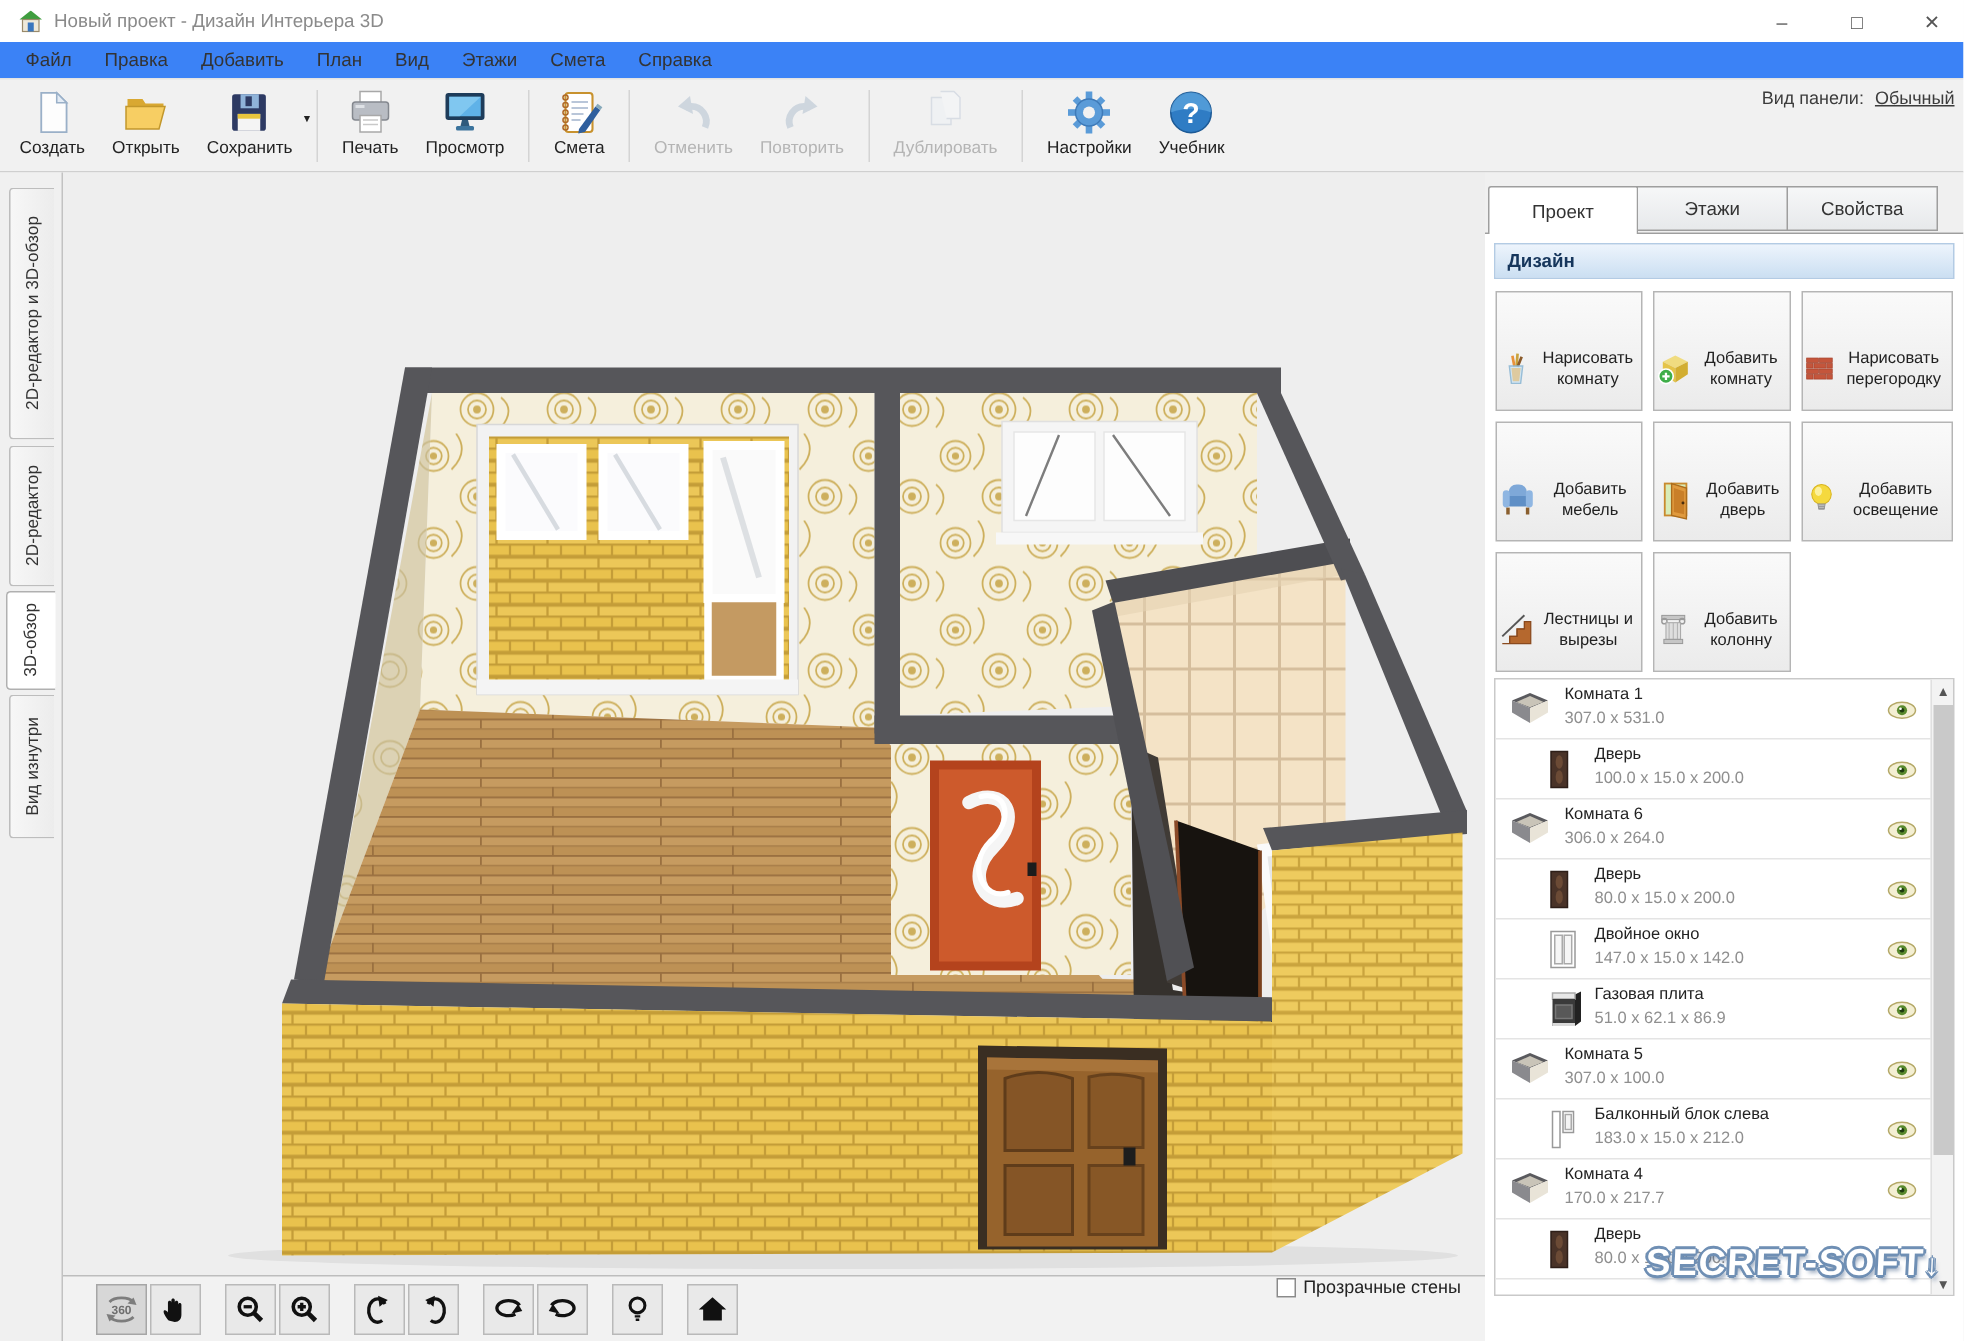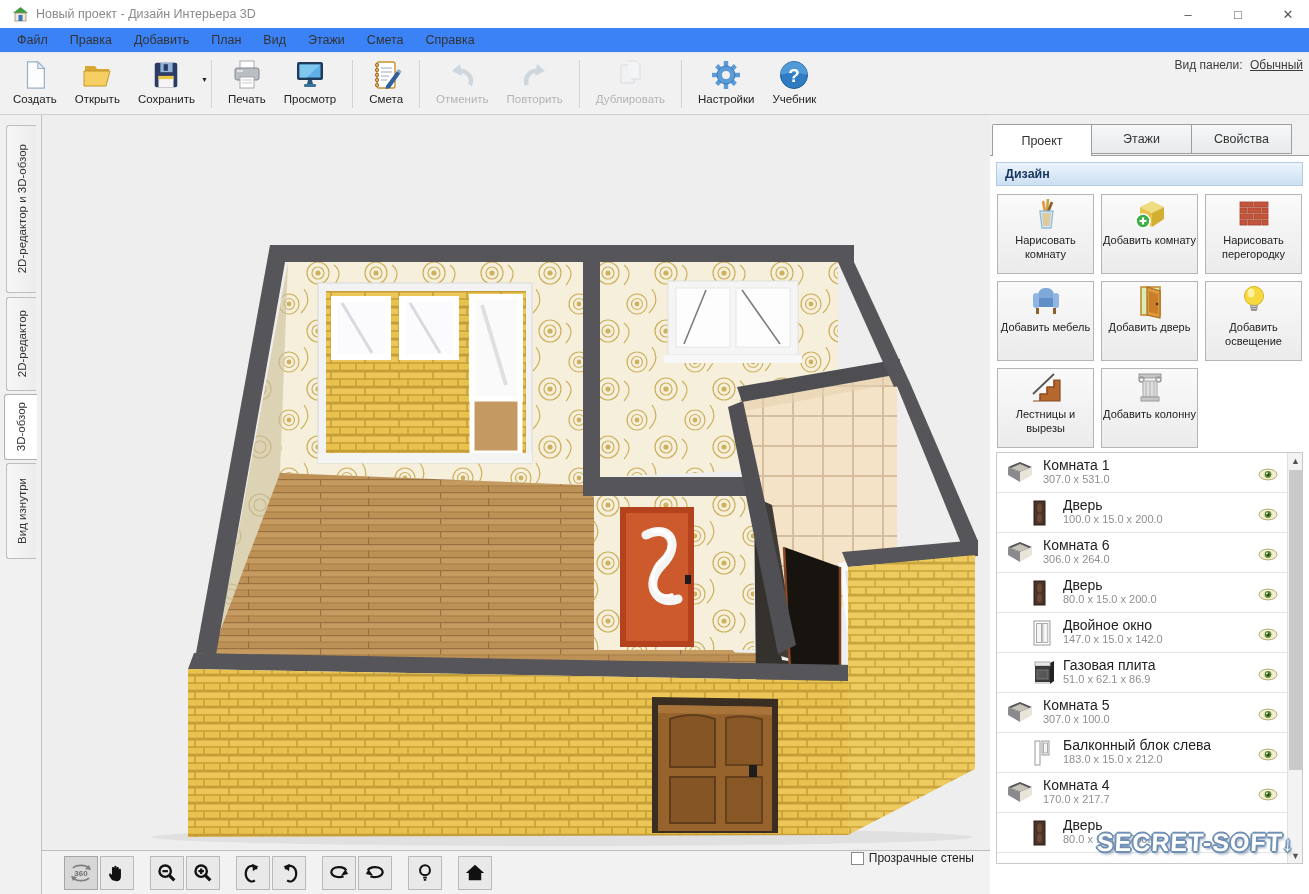--- a/index.html
+++ b/index.html
@@ -49,30 +49,30 @@
   #rightpanel{position:absolute;left:990px;top:115px;width:319px;height:779px;background:#f0f0f0}
   #rtabs{position:absolute;left:2px;top:9px;height:31px;display:flex}
   .rtab{width:100px;height:30px;display:flex;align-items:center;justify-content:center;font-size:12.5px;color:#333;background:linear-gradient(#f6f7f8,#e7e9eb);border:1px solid #9e9e9e;border-left:none;position:relative}
   .rtab:first-child{border-left:1px solid #9e9e9e;border-radius:2px 0 0 0}
   .rtab.active{background:#fff;height:32px;border-bottom:none;z-index:3}
   #rcontent{position:absolute;left:0;top:40px;width:319px;height:739px;background:#fff;border-top:1px solid #9e9e9e}
   .bluehdr{height:24px;margin:6px 6px 0;background:linear-gradient(#edf4fc,#cbdff2);border:1px solid #b3cbe4;display:flex;align-items:center;padding:0 8px}
   .bluehdr .h-title{font-size:12.5px;font-weight:bold;color:#16365c}
   .bluehdr .h-right{margin-left:auto;display:flex;align-items:center;font-size:12px;color:#16365c}
   #designgrid{display:grid;grid-template-columns:repeat(3,1fr);gap:7px;margin:8px 7px 0}
-  .dbtn{background:linear-gradient(#fafafa,#ebebeb);border:1px solid #b5b5b5;height:80px;display:flex;flex-direction:column;align-items:center;padding-top:1px}
+  .dbtn{background:linear-gradient(#fafafa,#ebebeb);border:1px solid #b5b5b5;height:80px;display:flex;flex-direction:row;align-items:center;padding-top:23px}
   .dbtn .dlabel{font-size:11px;color:#222;text-align:center;line-height:1.25;margin-top:2px}
   #objheader{margin-top:9px}
   .listviewbtn{width:20px;height:20px;background:#fff;border:1px solid #9db7d2;margin-left:6px;display:flex;align-items:center;justify-content:center}
 
   #objlist{position:relative;margin:4px 6px 0;height:412px;background:#fff;border:1px solid #c9c9c9;overflow:hidden}
   .orow{position:relative;height:40px;border-bottom:1px solid #e4e4e4}
   .oicon{position:absolute;left:9px;top:8px}
   .orow.child .oicon{left:36px;top:7px}
-  .oname{position:absolute;left:46px;top:4px;font-size:14px;color:#222}
+  .oname{position:absolute;left:46px;top:4px;font-size:11px;color:#222}
   .odims{position:absolute;left:46px;top:20px;font-size:11px;color:#8f8f8f}
   .orow.child .oname{left:66px}
   .orow.child .odims{left:66px}
   .oeye{position:absolute;right:24px;top:14px}
   #lscroll{position:absolute;right:0;top:0;width:15px;height:100%;background:#f3f3f3;border-left:1px solid #e0e0e0}
   #lscroll .sarrow{position:absolute;left:0;width:15px;height:15px;display:flex;align-items:center;justify-content:center;font-size:9px;color:#555;background:#f3f3f3}
   #lscroll .sthumb{position:absolute;left:1px;top:17px;width:13px;height:300px;background:#c9c9c9}
 
   
   #watermark{position:absolute;right:8px;bottom:6px;font-size:25px;font-weight:bold;letter-spacing:1px;color:#fff;z-index:9;transform:skewX(-3deg);

